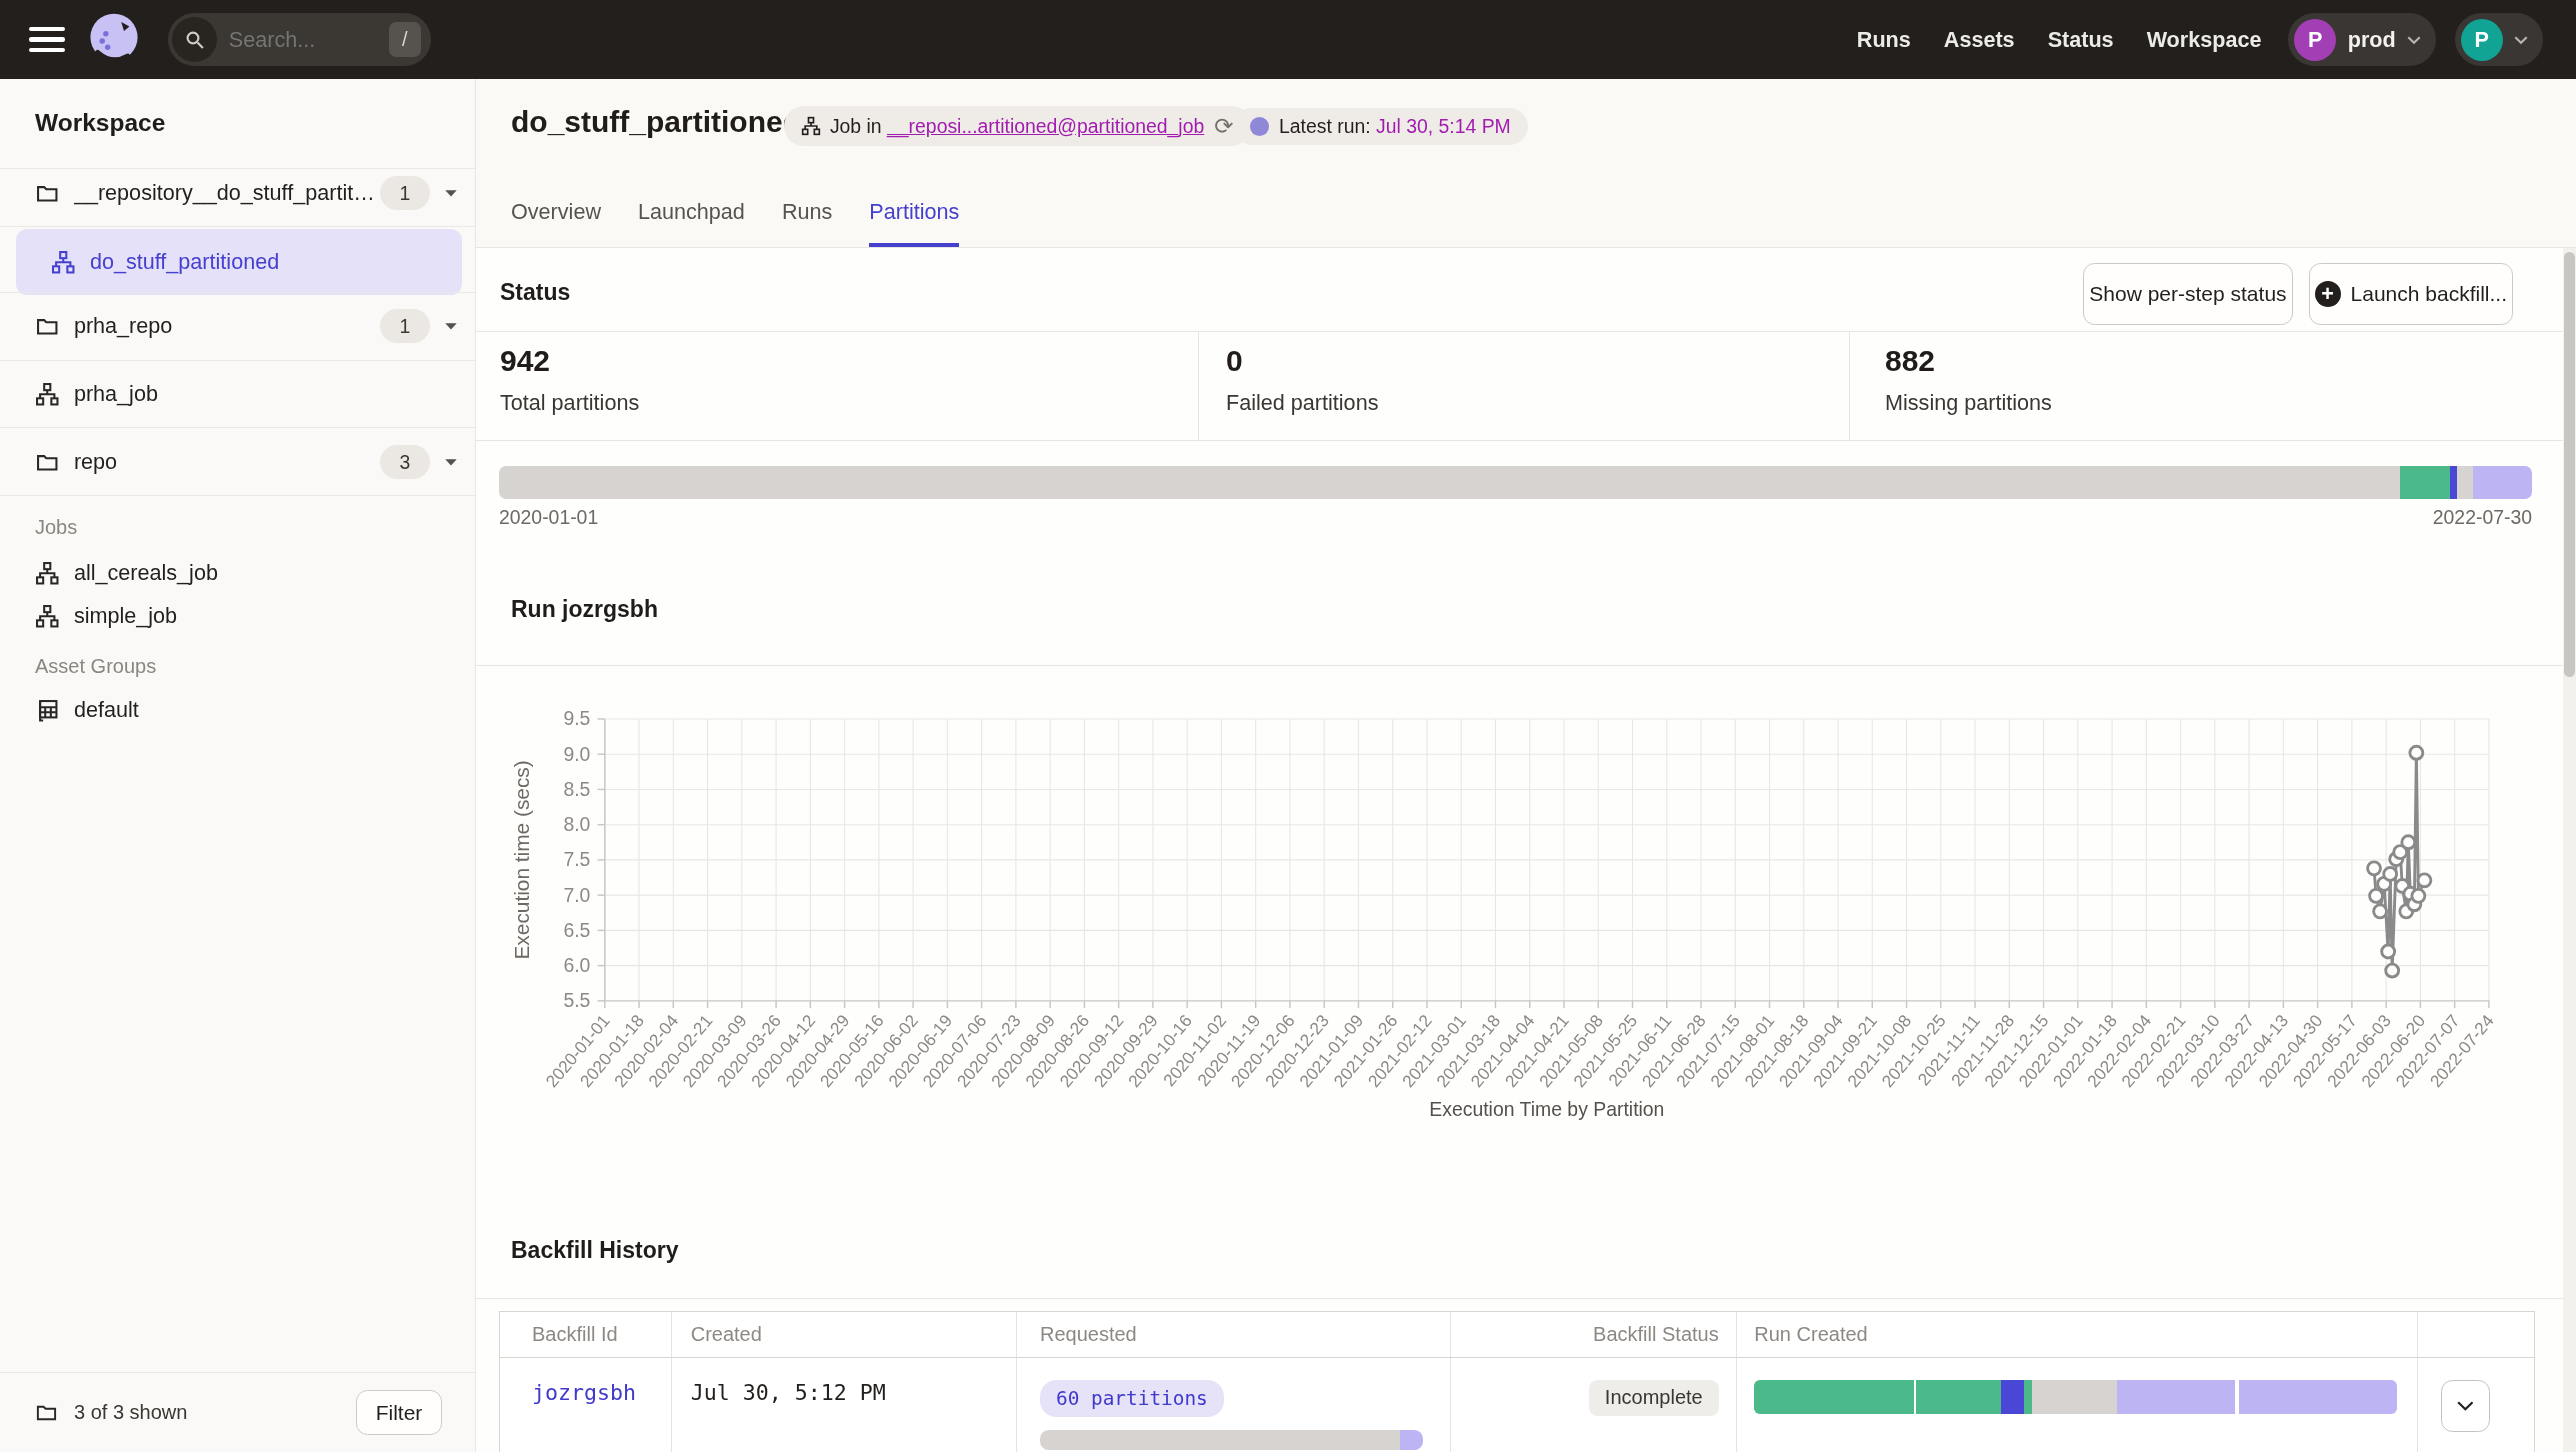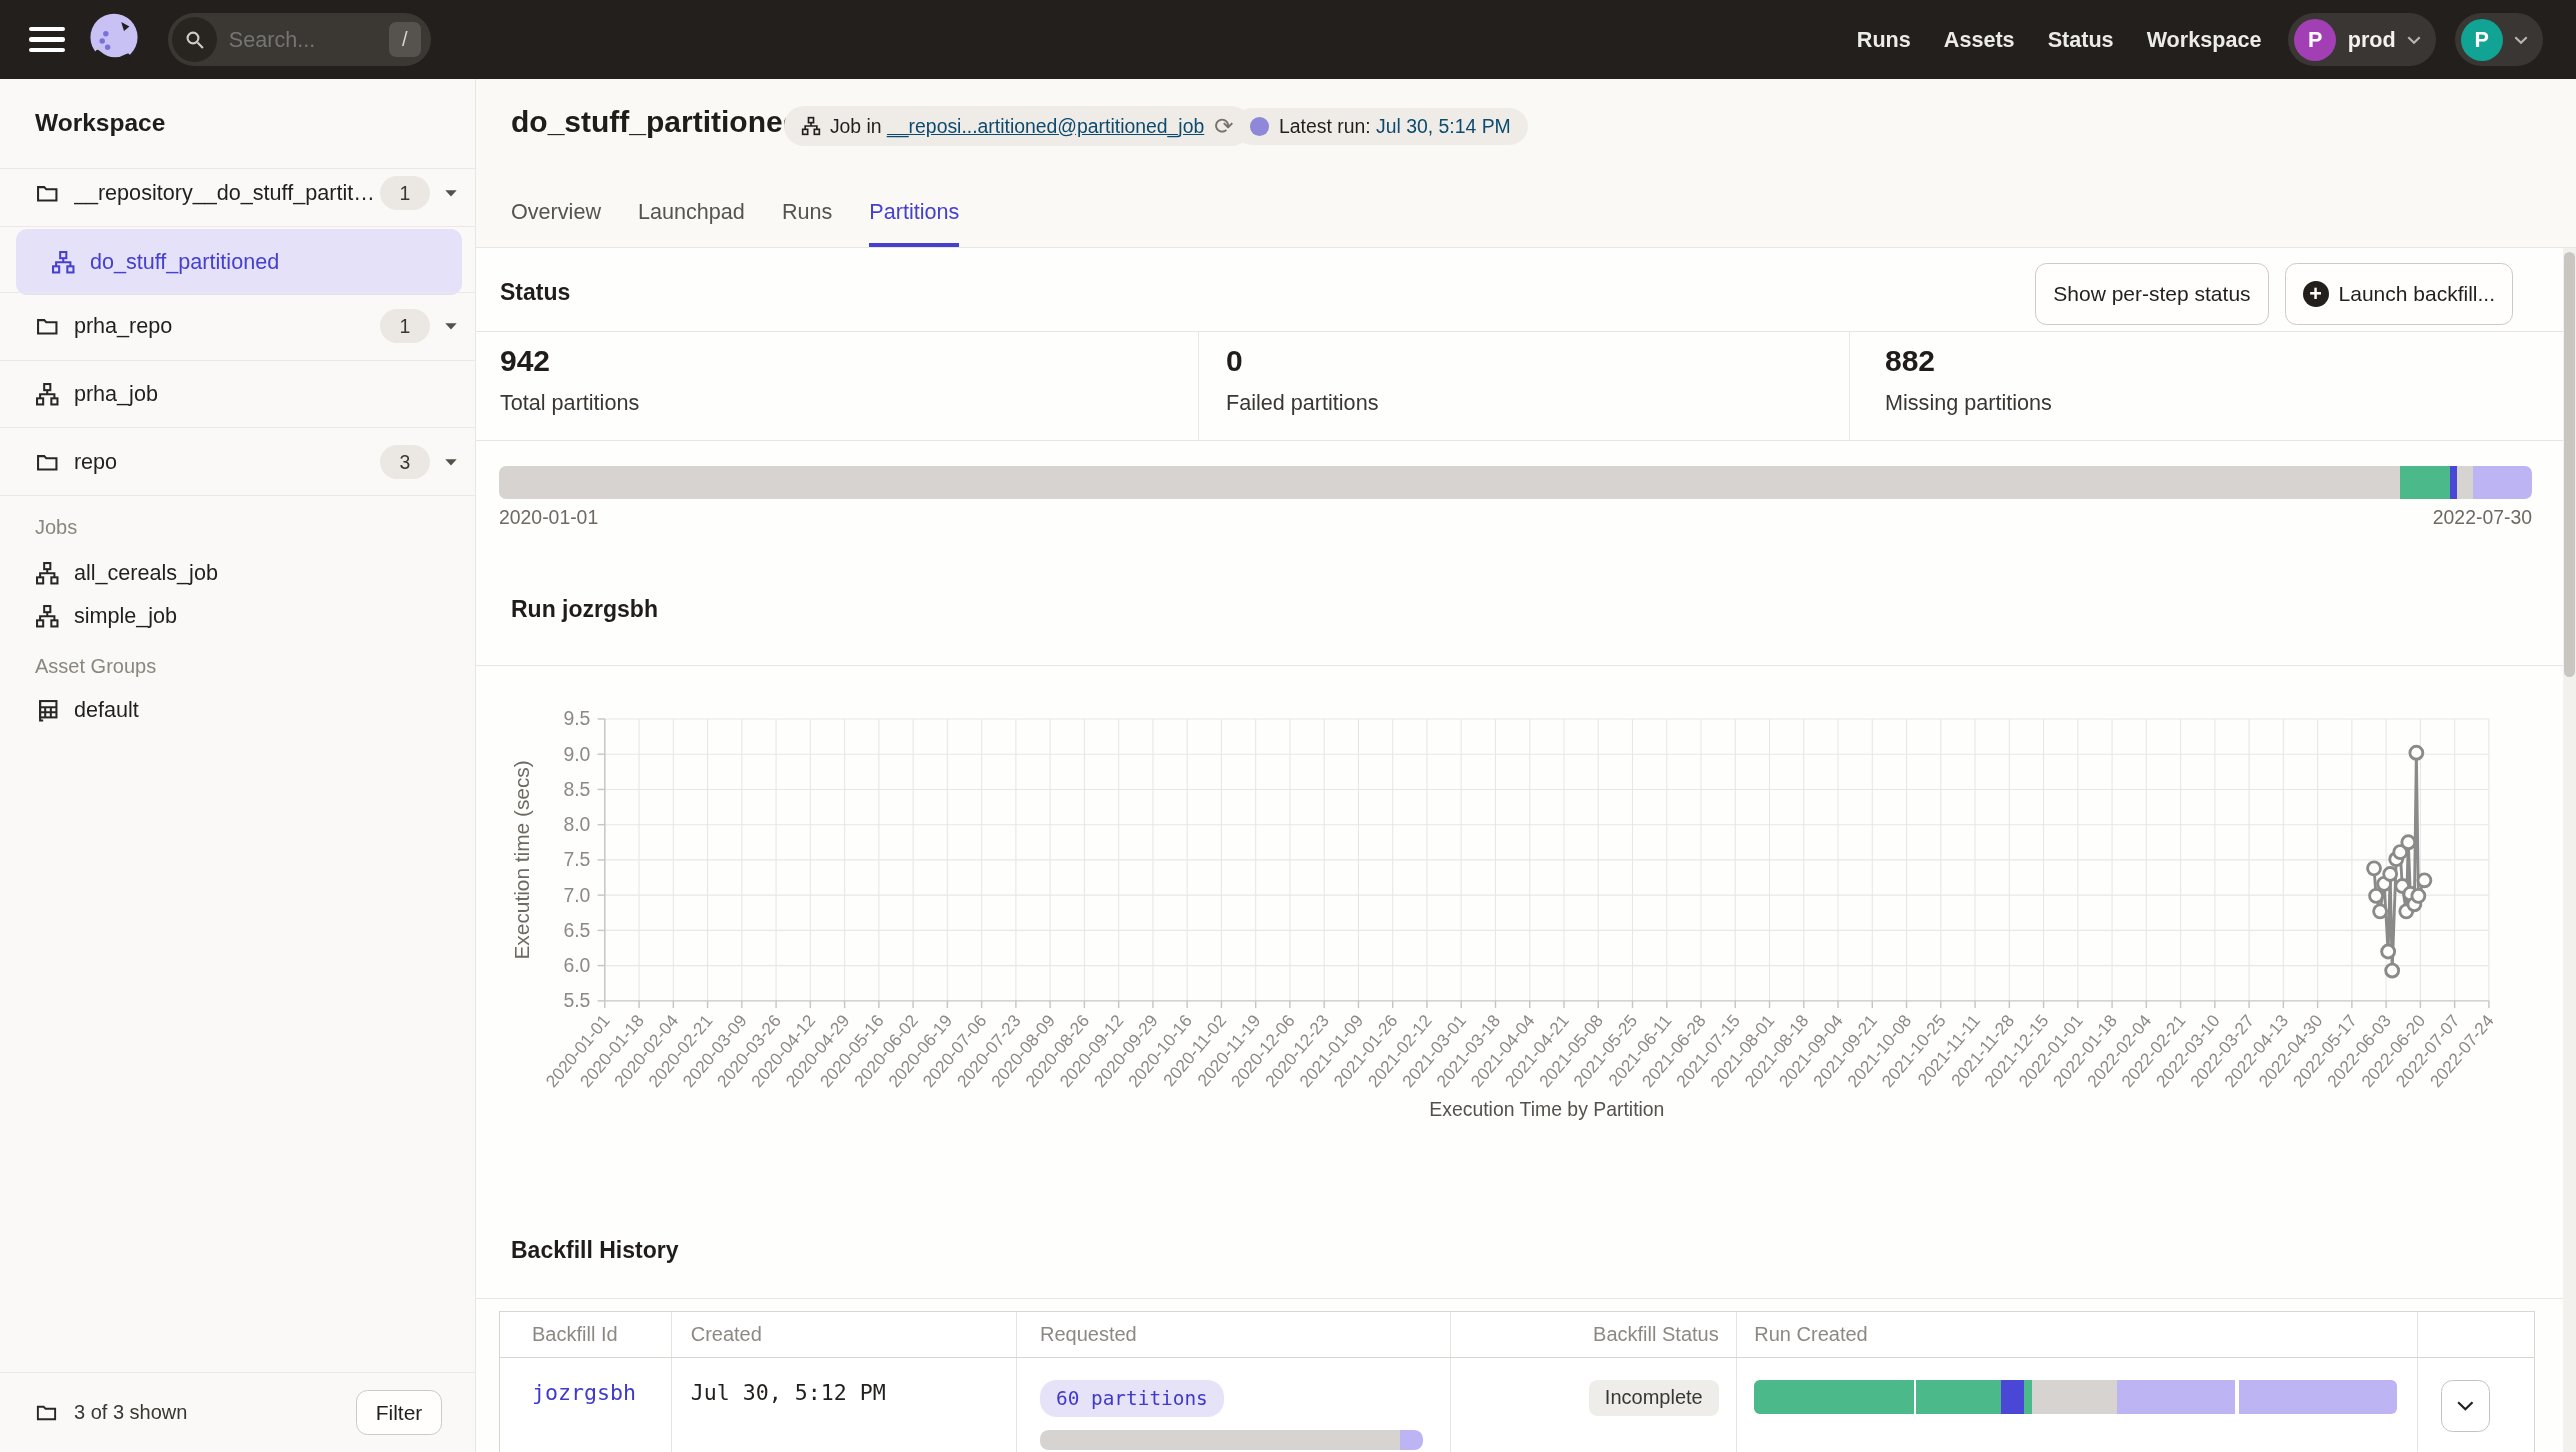--- a/index.html
+++ b/index.html
@@ -55,30 +55,30 @@
        font-family:"Liberation Sans",sans-serif;}
   .sb-footer .btn{margin-left:auto;margin-right:33px;height:45px;padding:0 18.7px;}
   
   .main{position:absolute;left:476px;top:79px;right:0;bottom:0;background:#FEFEFD;}
   .header-strip{position:absolute;left:0;top:0;right:0;height:168px;background:#FAF9F6;
                 border-bottom:1.4px solid #E8E6E2;}
   .page-title{position:absolute;left:35px;top:26px;font-size:30px;font-weight:700;color:#1F1C19;}
   .hpill{position:absolute;height:40px;border-radius:20px;background:#EFECE8;display:flex;
          align-items:center;padding:0 17.3px;font-size:19.4px;color:#231F1C;white-space:nowrap;}
   .hpill .icon{width:20px;height:20px;margin-right:8.6px;color:#231F1C;}
-  .hpill a{color:#0c4a6e;text-decoration:underline;cursor:pointer;text-align:right;}
+  .hpill a{color:#a21caf;text-decoration:underline;cursor:pointer;text-align:right;}
   .hpill .refresh{margin-left:10px;color:#76716C;font-size:23px;cursor:pointer;}
   .run-dot{width:18.7px;height:18.7px;border-radius:50%;background:#8F88D9;margin-right:10px;}
   .hpill.latest a{text-decoration:none;}
   .tabs{position:absolute;left:35px;bottom:0;display:flex;gap:37px;}
   .tab{font-size:21.6px;font-weight:500;color:#57534E;padding-bottom:21.6px;cursor:pointer;}
   .tab.active{color:#4540CE;border-bottom:4.3px solid #4540CE;padding-bottom:17.3px;}
   .section-title{font-size:23px;font-weight:700;color:#1F1C19;position:absolute;}
   .status-buttons{position:absolute;top:184px;right:63px;display:flex;gap:16px;}
-  .status-buttons .btn{height:62px;padding:0 17px;}
+  .status-buttons .btn{height:62px;padding:0 5px;}
   .plus-circle{width:26px;height:26px;border-radius:50%;background:#231F1C;color:#fff;font-size:21.6px;
                display:inline-flex;align-items:center;justify-content:center;margin-right:10px;font-weight:700;}
   .hdiv{position:absolute;left:0;right:0;border-top:1.4px solid #E8E6E2;}
   .vdiv{position:absolute;width:0;border-left:1.4px solid #E8E6E2;}
   .stat-val{font-size:30px;font-weight:700;color:#1F1C19;}
   .stat-lbl{font-size:21.6px;color:#3A3631;margin-top:11.5px;}
   .stat{position:absolute;top:265px;}
   .seg-bar{display:flex;overflow:hidden;position:absolute;}
   .seg-bar div{height:100%;}
   #partition-bar{left:23px;top:387px;width:2033px;height:33px;border-radius:7.2px;}

